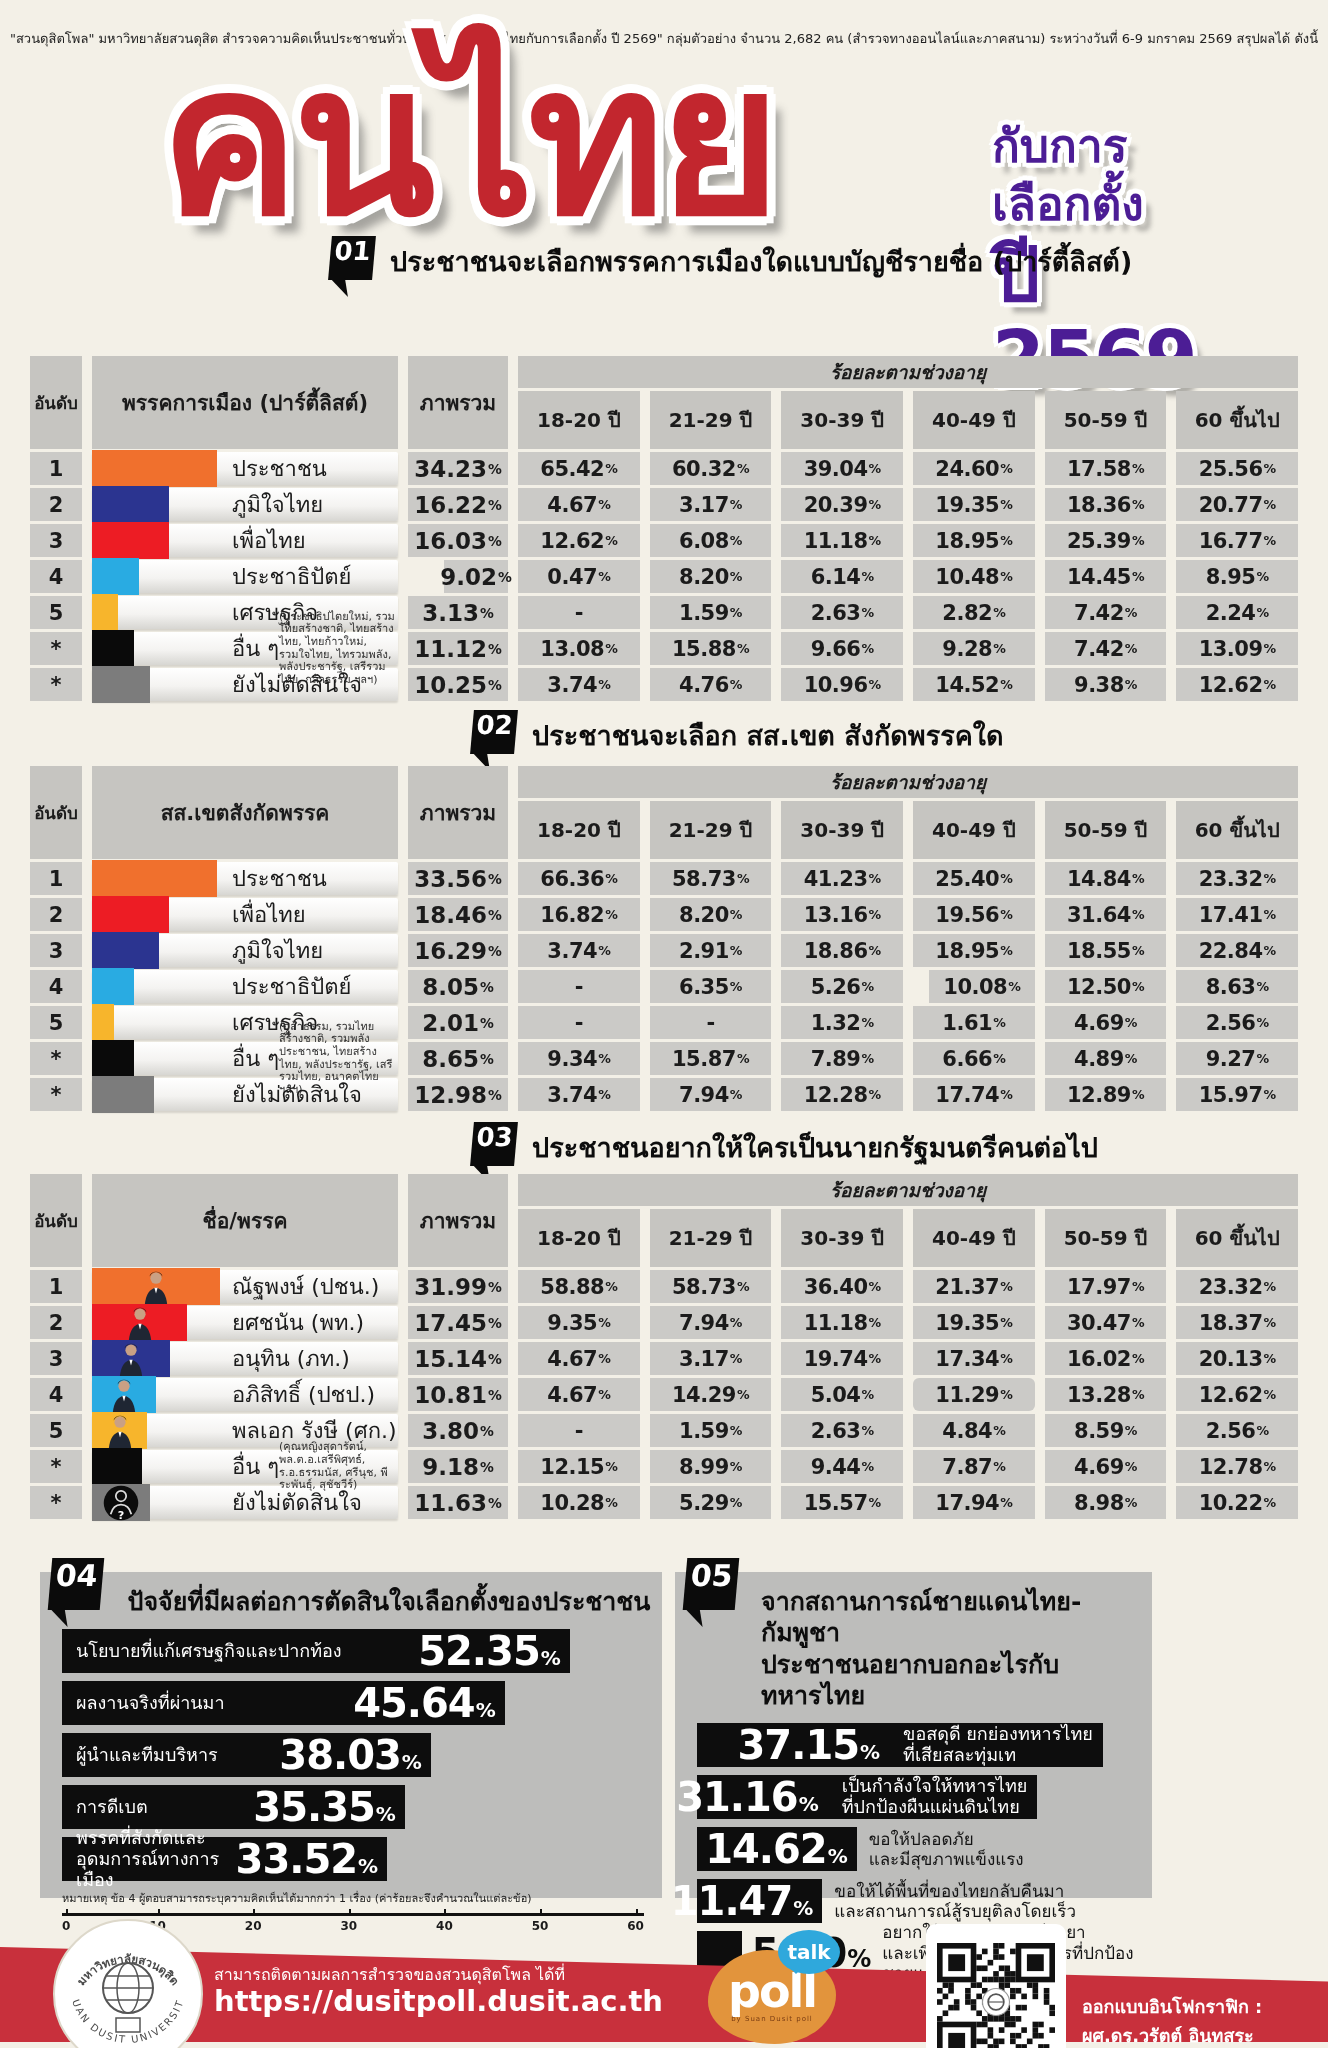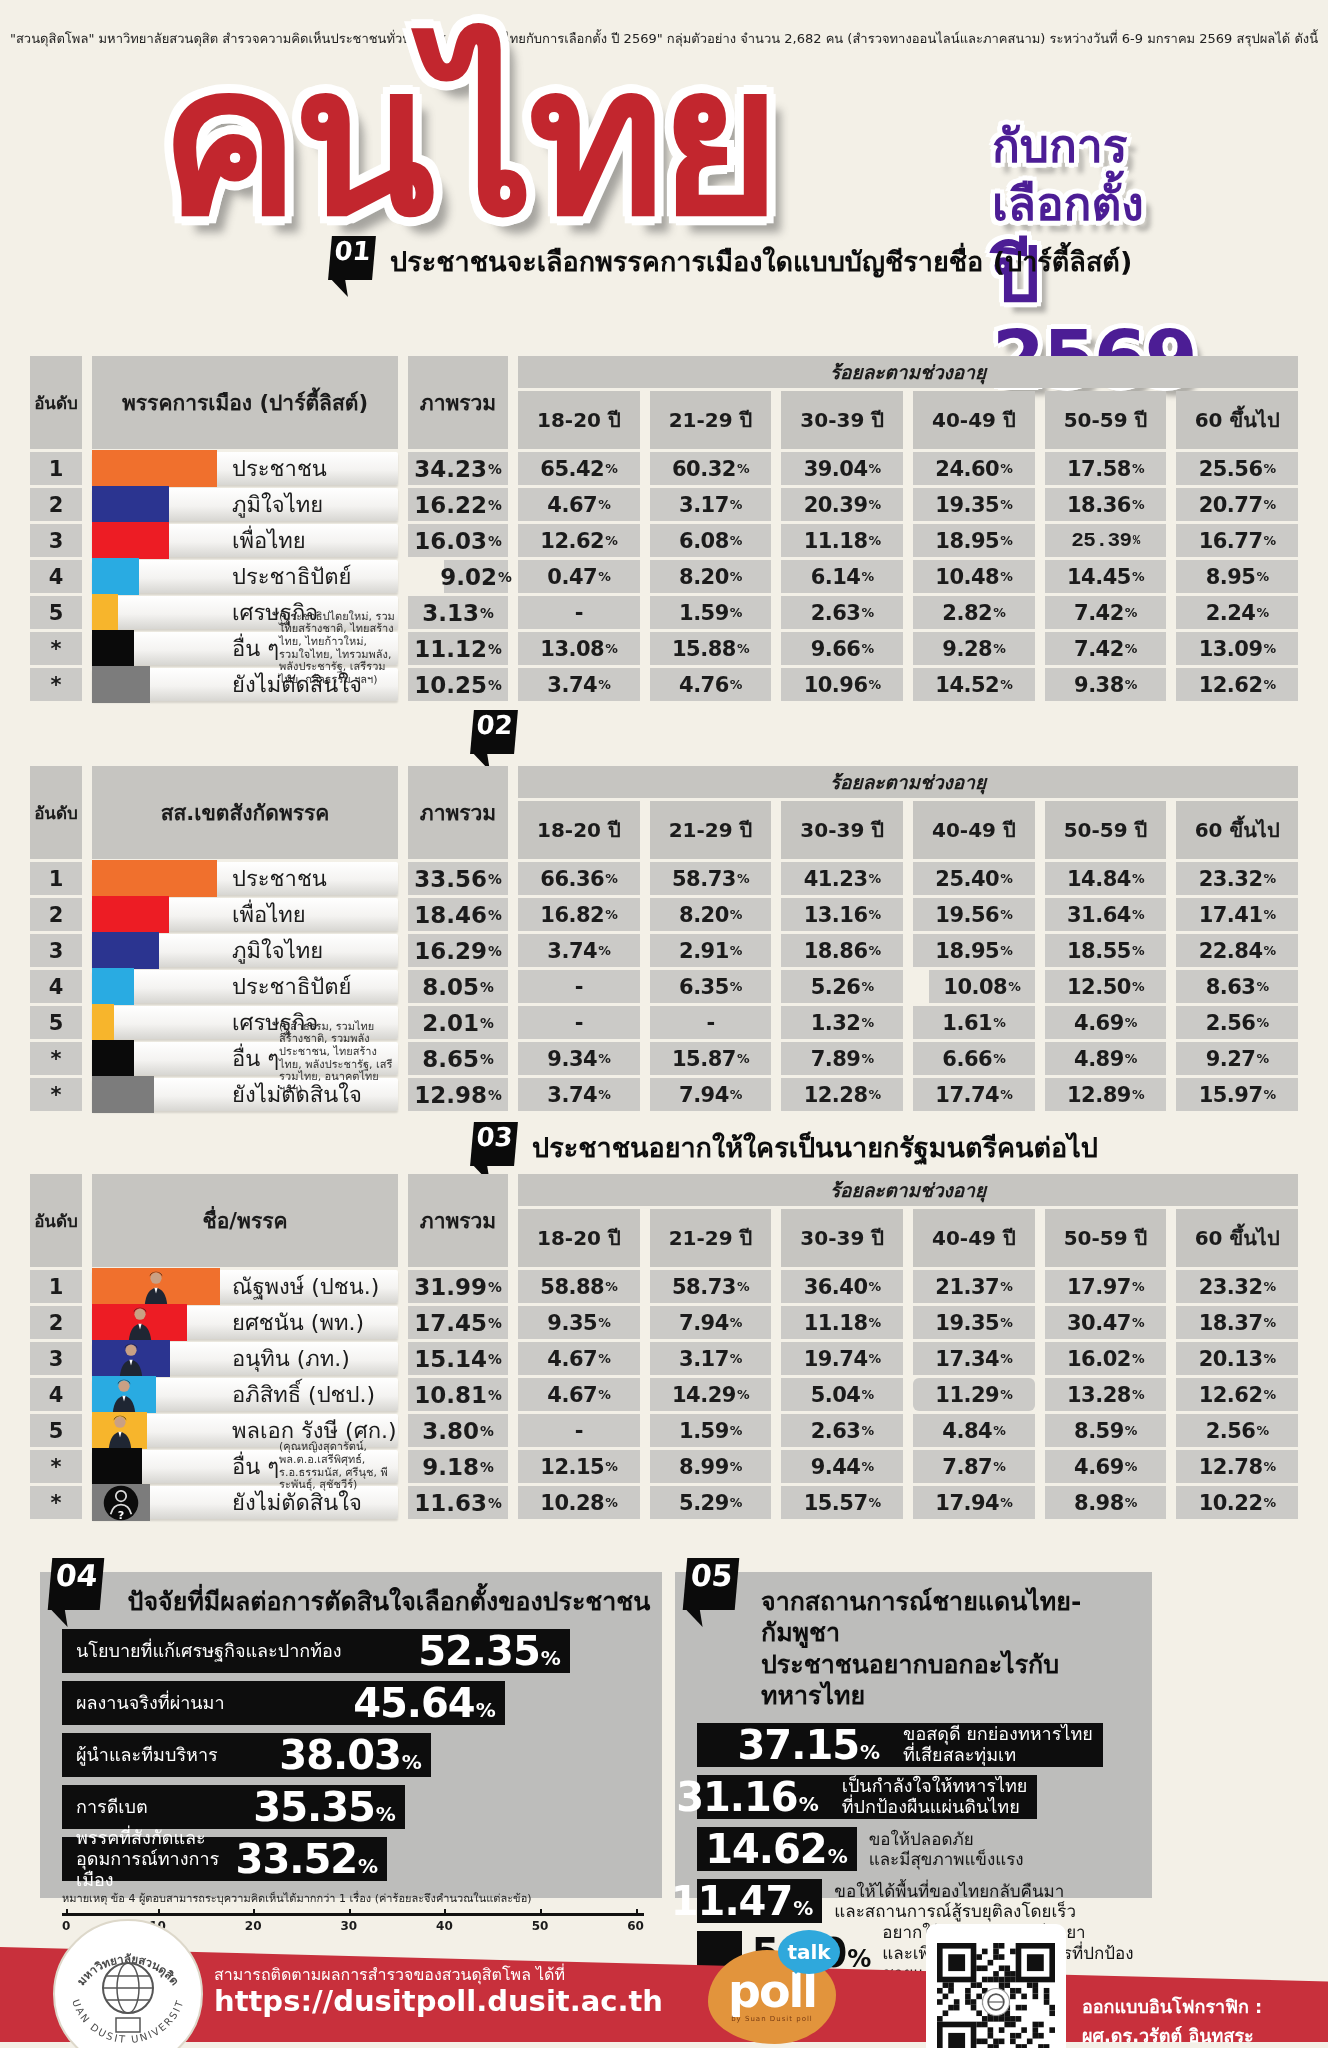--- a/index.html
+++ b/index.html
@@ -154,21 +154,21 @@
       <div class="cell rank-cell" style="grid-area: 5 / 1;">3</div>
       <div class="band" style="grid-area: 5 / 2;">
         <div class="chip" style="width: 77px; background: rgb(237, 28, 36);"></div>
         <span class="pname">เพื่อไทย</span>
       </div>
       <div class="cell ocell" style="grid-area: 5 / 3;">16.03<span class="pct">%</span></div>
       <div class="cell vcell" style="grid-area: 5 / 4;">12.62<span class="pct">%</span></div>
       <div class="cell vcell" style="grid-area: 5 / 5;">6.08<span class="pct">%</span></div>
       <div class="cell vcell" style="grid-area: 5 / 6;">11.18<span class="pct">%</span></div>
       <div class="cell vcell" style="grid-area: 5 / 7;">18.95<span class="pct">%</span></div>
-      <div class="cell vcell" style="grid-area: 5 / 8; font-family: Liberation Mono, monospace;">25.39<span class="pct">%</span></div>
+      <div class="cell vcell" style="grid-area: 5 / 8;">25.39<span class="pct">%</span></div>
       <div class="cell vcell" style="grid-area: 5 / 9;">16.77<span class="pct">%</span></div>
       <div class="cell rank-cell" style="grid-area: 6 / 1;">4</div>
       <div class="band" style="grid-area: 6 / 2;">
         <div class="chip" style="width: 47px; background: rgb(41, 171, 226);"></div>
         <span class="pname">ประชาธิปัตย์</span>
       </div>
       <div class="cell ocell" style="grid-area: 6 / 3; margin-left: 36px;">9.02<span class="pct">%</span></div>
       <div class="cell vcell" style="grid-area: 6 / 4;">0.47<span class="pct">%</span></div>
       <div class="cell vcell" style="grid-area: 6 / 5;">8.20<span class="pct">%</span></div>
       <div class="cell vcell" style="grid-area: 6 / 6;">6.14<span class="pct">%</span></div>
@@ -211,20 +211,21 @@
       <div class="cell vcell" style="grid-area: 9 / 6;">10.96<span class="pct">%</span></div>
       <div class="cell vcell" style="grid-area: 9 / 7;">14.52<span class="pct">%</span></div>
       <div class="cell vcell" style="grid-area: 9 / 8;">9.38<span class="pct">%</span></div>
       <div class="cell vcell" style="grid-area: 9 / 9;">12.62<span class="pct">%</span></div>
     </div>
 
   <div class="sec-head" id="sec2-head">
     <div class="flag">
         <span>02</span>
       </div>
+    <h2>ประชาชนจะเลือก สส.เขต สังกัดพรรคใด</h2>
   </div>
   <div class="ptable" id="table2" style="grid-template-rows: 32px 58px repeat(7, 33px);">
       <div class="cell hcell h-rank" style="grid-area: 1 / 1 / 3;">อันดับ</div>
       <div class="cell hcell h-name" style="grid-area: 1 / 2 / 3;">สส.เขตสังกัดพรรค</div>
       <div class="cell hcell h-overall" style="grid-area: 1 / 3 / 3;">ภาพรวม</div>
       <div class="cell hcell h-agegroup" style="grid-area: 1 / 4 / auto / 10;">ร้อยละตามช่วงอายุ</div>
       <div class="cell hcell h-age" style="grid-area: 2 / 4;">18-20 ปี</div>
       <div class="cell hcell h-age" style="grid-area: 2 / 5;">21-29 ปี</div>
       <div class="cell hcell h-age" style="grid-area: 2 / 6;">30-39 ปี</div>
       <div class="cell hcell h-age" style="grid-area: 2 / 7;">40-49 ปี</div>

